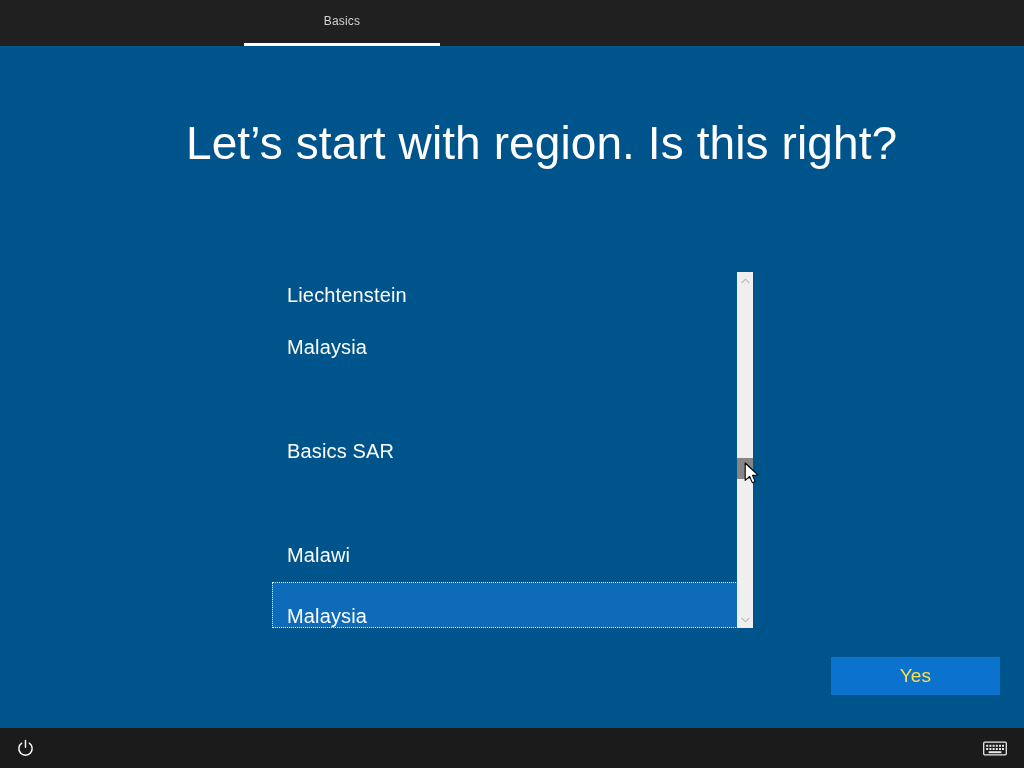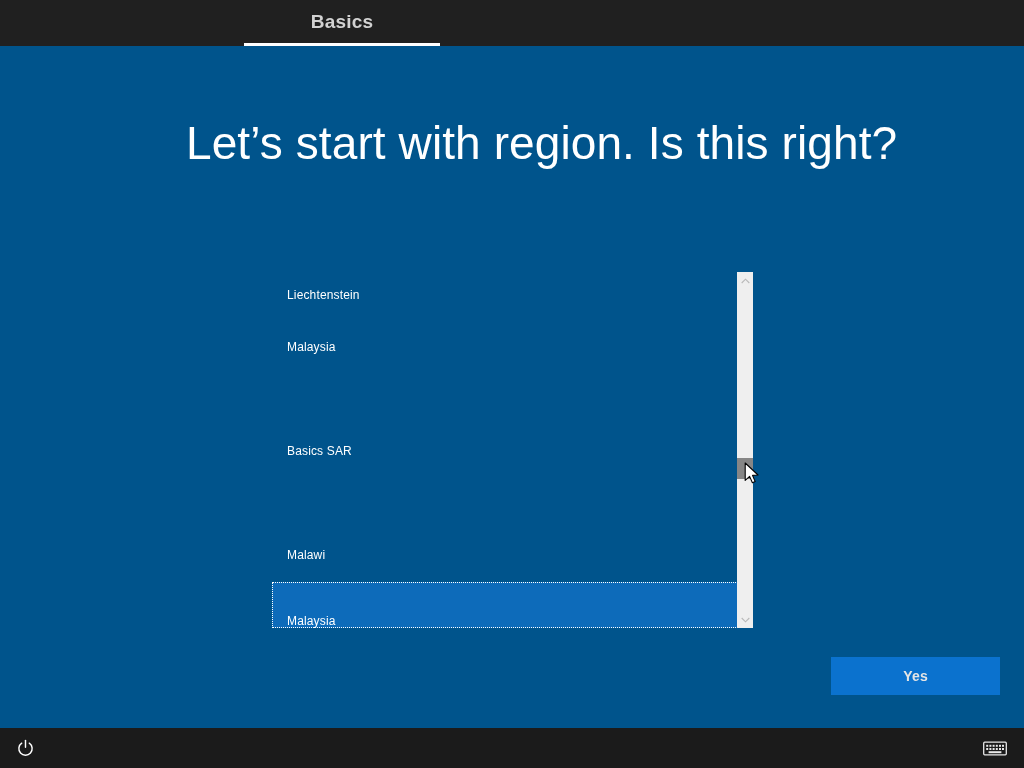--- a/index.html
+++ b/index.html
@@ -37,22 +37,22 @@
     width: 196px;
     height: 46px;
     display: flex;
     align-items: center;
     justify-content: center;
     box-sizing: border-box;
     cursor: default;
   }
   .tab-label {
     color: #d2d2d2;
-    font-size: 19px;
-    font-weight: 700;
+    font-size: 12px;
+    font-weight: 400;
     letter-spacing: 0.2px;
     line-height: 1;
     padding-bottom: 4px;
   }
   .tab.active::after {
     content: "";
     position: absolute;
     left: 0;
     bottom: 0;
     width: 196px;
@@ -102,21 +102,21 @@
     left: 0;
     width: 466px;
     height: 46px;
     display: flex;
     align-items: center;
     box-sizing: border-box;
     cursor: default;
   }
   .list-item .li-label {
     color: #ffffff;
-    font-size: 12px;
+    font-size: 20px;
     font-weight: 400;
     padding-left: 15px;
     letter-spacing: 0.15px;
     white-space: nowrap;
   }
   .list-item.selected {
     background: #0D6BBA;
     outline: 1px dotted #ffffff;
     outline-offset: -1px;
   }
@@ -162,23 +162,23 @@
     height: 38px;
     background: #0B72CE;
     border: none;
     display: flex;
     align-items: center;
     justify-content: center;
     cursor: default;
     padding: 0;
   }
   .yes-button .btn-label {
-    color: #e5e5e5;
-    font-size: 14px;
-    font-weight: 700;
+    color: #fde047;
+    font-size: 19px;
+    font-weight: 400;
     letter-spacing: 0.2px;
   }
 
   
   .bottombar {
     position: absolute;
     left: 0;
     bottom: 0;
     width: 1024px;
     height: 40px;

